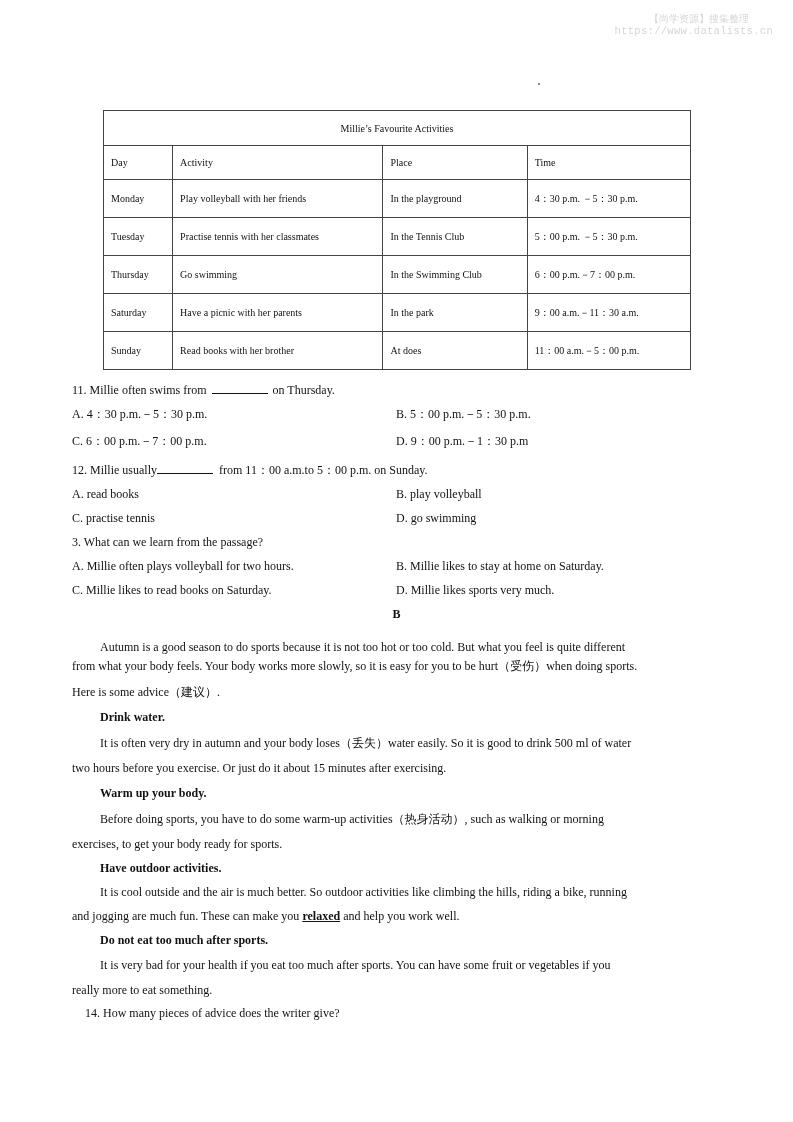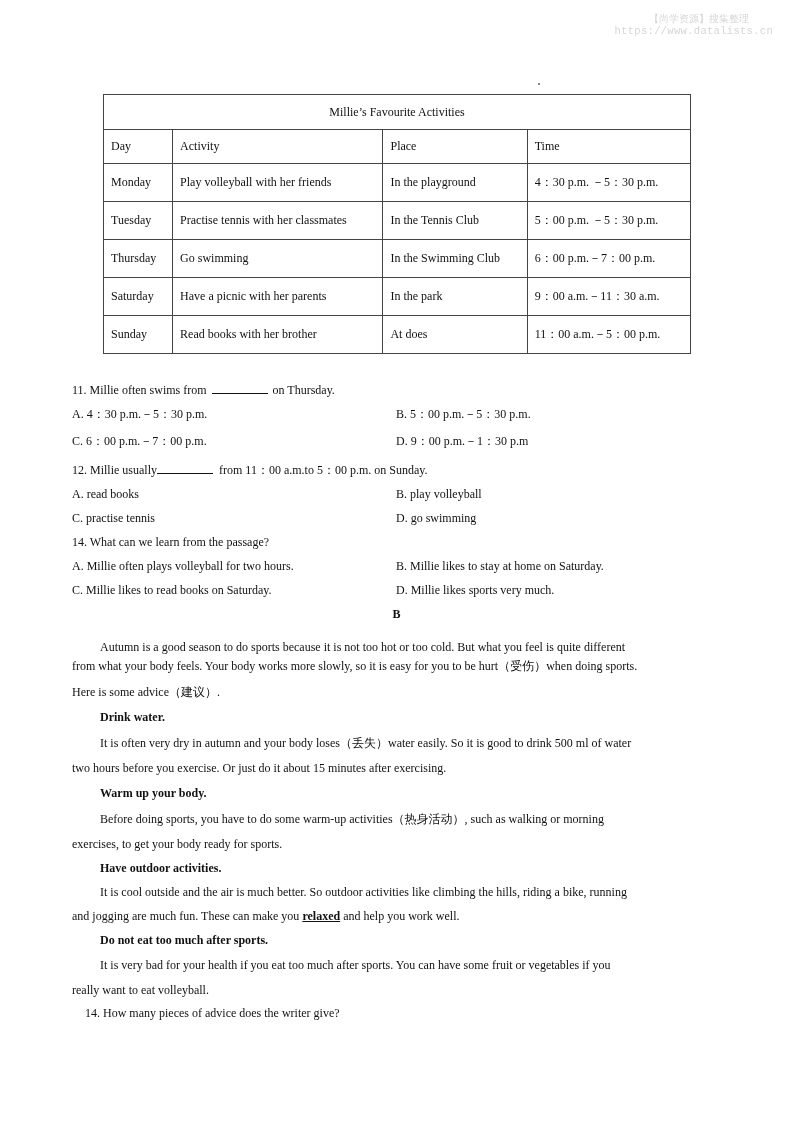--- a/index.html
+++ b/index.html
@@ -9,22 +9,22 @@
     }
     .watermark {
       position: absolute; right: 20px; top: 12px; text-align: right;
       color: #d6d6d6; line-height: 13px;
     }
     .watermark .wm1 { font-family: Liberation Sans, sans-serif; font-size: 10px; padding-right: 24px; }
     .watermark .wm2 { font-family: "Liberation Mono", monospace; font-size: 10.5px; letter-spacing: 0.3px; }
     .dot { position: absolute; left: 538px; top: 83px; width: 2px; height: 2px; background: #888; }
 
     table.act {
-      position: absolute; left: 103px; top: 94px; width: 588px;
-      border-collapse: collapse; font-size: 12px;
+      position: absolute; left: 103px; top: 110px; width: 588px;
+      border-collapse: collapse; font-size: 10px;
     }
     table.act td {
       border: 1.5px solid #444; padding: 0 7px; vertical-align: middle; white-space: nowrap;
     }
     table.act tr.title td { height: 34px; text-align: center; }
     table.act tr.head td { height: 33px; margin-left: 20px; }
     table.act tr.row td { height: 37px; }
     .c1 { width: 54px; } .c2 { width: 195px; } .c3 { width: 129px; } .c4 { width: 148px; }
 
     .line { position: absolute; font-size: 12px; white-space: nowrap; }
@@ -99,21 +99,21 @@
 
 <div class="line" style="left:72px; top:461px;">
   <span>12. Millie usually</span><span class="blank2"></span>
   <span>from 11：00 a.m.to 5：00 p.m. on Sunday.</span>
 </div>
 <div class="line" style="left:72px; top:487px;">A. read books</div>
 <div class="line" style="left:396px; top:487px;">B. play volleyball</div>
 <div class="line" style="left:72px; top:511px;">C. practise tennis</div>
 <div class="line" style="left:396px; top:511px;">D. go swimming</div>
 
-<div class="line" style="left:72px; top:535px;">14. What can we learn from the passage?</div>
+<div class="line" style="left:72px; top:535px;">3. What can we learn from the passage?</div>
 <div class="line" style="left:72px; top:559px;">A. Millie often plays volleyball for two hours.</div>
 <div class="line" style="left:396px; top:559px;">B. Millie likes to stay at home on Saturday.</div>
 <div class="line" style="left:72px; top:583px;">C. Millie likes to read books on Saturday.</div>
 <div class="line" style="left:396px; top:583px;">D. Millie likes sports very much.</div>
 
 <div class="line bold center" style="top:607px;">B</div>
 <div class="line" style="left:100px; top:632px;margin-top:8px;">Autumn is a good season to do sports because it is not too hot or too cold. But what you feel is quite different</div>
 <div class="line" style="left:72px; top:658px;">from what your body feels. Your body works more slowly, so it is easy for you to be hurt（受伤）when doing sports.</div>
 <div class="line" style="left:72px; top:684px;">Here is some advice（建议）.</div>
 
@@ -128,15 +128,15 @@
 <div class="line bold" style="left:100px; top:861px;">Have outdoor activities.</div>
 <div class="line" style="left:100px; top:885px;">It is cool outside and the air is much better. So outdoor activities like climbing the hills, riding a bike, running</div>
 <div class="line" style="left:72px; top:909px;">
   <span>and jogging are much fun. These can make you</span>
   <span class="u">relaxed</span>
   <span>and help you work well.</span>
 </div>
 
 <div class="line bold" style="left:100px; top:933px;">Do not eat too much after sports.</div>
 <div class="line" style="left:100px; top:958px;">It is very bad for your health if you eat too much after sports. You can have some fruit or vegetables if you</div>
-<div class="line" style="left:72px; top:983px;">really want to eat volleyball.</div>
+<div class="line" style="left:72px; top:983px;">really more to eat something.</div>
 
 <div class="line" style="left:85px; top:1006px;">14. How many pieces of advice does the writer give?</div>
 
 </body></html>

